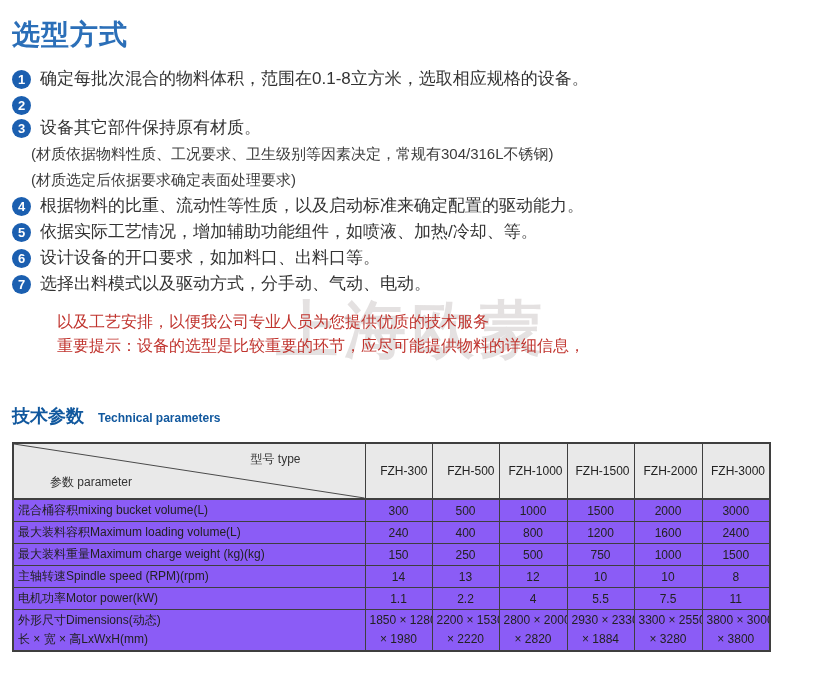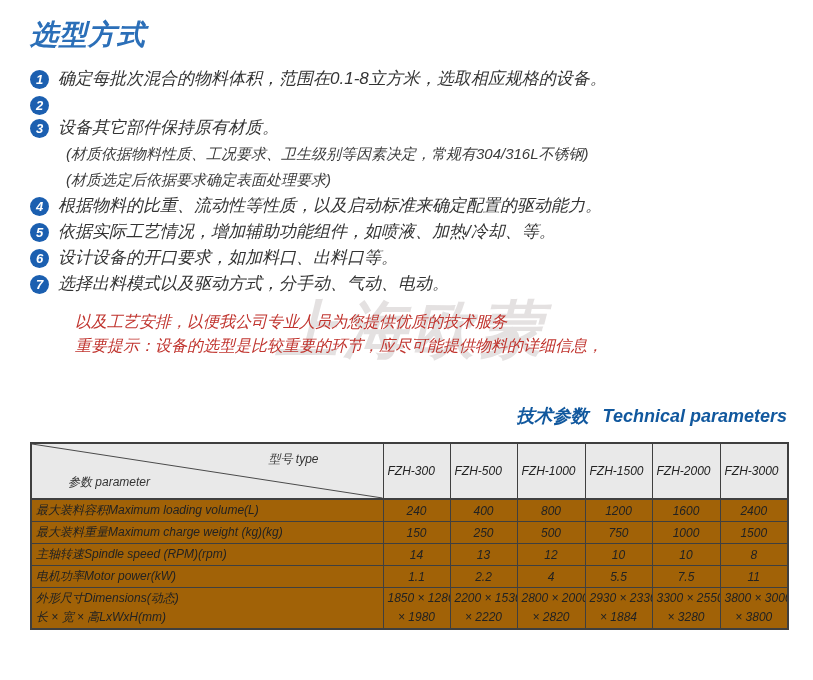--- a/index.html
+++ b/index.html
@@ -1,73 +1,73 @@
 <!DOCTYPE html>
 <html><head>
 <meta charset="utf-8">
 <style>
   html,body{margin:0;padding:0;background:#ffffff;}
   body{
     width:813px;height:680px;overflow:hidden;position:relative;
     font-family:"Liberation Sans","DejaVu Sans",sans-serif;color:#333;
   }
-  .page{position:relative;padding:10px 26px 0 30px;width:757px;font-style:italic;}
+  .page{position:relative;padding:10px 26px 0 12px;width:757px;}
 
   
   .page-title{
     font-size:28px;font-weight:bold;color:#2b6fb8;
     margin:6px 0 12px 0;letter-spacing:1px;
   }
 
   
   .steps{position:relative;z-index:1;}
   .step{display:flex;align-items:flex-start;line-height:26px;font-size:17px;color:#333;}
   .step .num{
     flex:0 0 auto;width:19px;height:19px;border-radius:50%;
     background:#1b5fb0;color:#fff;font-size:13px;font-weight:bold;
     display:inline-flex;align-items:center;justify-content:center;
     margin:4px 9px 0 0;
   }
-  .note{margin-left:36px;line-height:26px;font-size:15px;color:#3c3c3c;}
+  .note{margin-left:19px;line-height:26px;font-size:15px;color:#3c3c3c;}
 
   
   .tip{
     position:relative;z-index:2;margin:13px 0 0 45px;
     color:#c0342e;font-size:16px;line-height:24px;
   }
 
   
   .watermark{
     position:absolute;left:276px;top:288px;z-index:0;
     font-size:62px;font-weight:bold;letter-spacing:6px;
     color:rgba(158,146,146,0.28);white-space:nowrap;
     pointer-events:none;user-select:none;
   }
 
   
-  .section-header{margin-top:46px;display:flex;align-items:baseline;position:relative;z-index:1;justify-content:flex-end;}
+  .section-header{margin-top:46px;display:flex;align-items:baseline;position:relative;z-index:1;}
   .section-header .zh{font-size:18px;font-weight:bold;color:#11589e;}
-  .section-header .en{font-size:18px;font-weight:bold;color:#11589e;margin-left:14px;}
+  .section-header .en{font-size:12px;font-weight:bold;color:#11589e;margin-left:14px;}
 
   
   table.params{
     margin-top:14px;border-collapse:collapse;table-layout:fixed;
-    width:757px;border:2px solid #3f3f3f;background:#a16207;
+    width:757px;border:2px solid #3f3f3f;background:#8b5cf6;
     position:relative;z-index:1;
   }
   table.params td,table.params th{
     border:1px solid #3f3f3f;font-weight:normal;
     font-size:12px;color:#222;padding:0 4px;white-space:nowrap;overflow:hidden;
   }
   tr.header-row th{background:#e9e9e9;height:54px;border-bottom:2px solid #3f3f3f;}
   th.corner{position:relative;padding:0;}
   th.corner svg{position:absolute;left:0;top:0;width:100%;height:100%;}
   .corner-type{position:absolute;top:7px;right:64px;font-size:12px;color:#333;}
   .corner-param{position:absolute;bottom:7px;left:36px;font-size:12px;color:#333;}
-  th.model{font-size:13px;text-align:left;}
+  th.model{font-size:13px;text-align:right;}
   td.label{height:21px;text-align:left;padding-left:6px;}
   td.val{height:21px;text-align:center;}
   tr.dims td{height:40px;}
   td.label2 div{line-height:19px;}
   td.val2{text-align:center;font-size:10.5px;}
   td.val2 div{line-height:19px;}
 </style>
 </head>
 <body>
 
@@ -139,20 +139,29 @@
         <span class="corner-param">参数 parameter</span>
       </th>
       <th class="model">FZH-300</th>
       <th class="model">FZH-500</th>
       <th class="model">FZH-1000</th>
       <th class="model">FZH-1500</th>
       <th class="model">FZH-2000</th>
       <th class="model">FZH-3000</th>
     </tr>
     <tr>
+      <td class="label">混合桶容积mixing bucket volume(L)</td>
+      <td class="val">300</td>
+      <td class="val">500</td>
+      <td class="val">1000</td>
+      <td class="val">1500</td>
+      <td class="val">2000</td>
+      <td class="val">3000</td>
+    </tr>
+    <tr>
       <td class="label">最大装料容积Maximum loading volume(L)</td>
       <td class="val">240</td>
       <td class="val">400</td>
       <td class="val">800</td>
       <td class="val">1200</td>
       <td class="val">1600</td>
       <td class="val">2400</td>
     </tr>
     <tr>
       <td class="label">最大装料重量Maximum charge weight (kg)(kg)</td>

